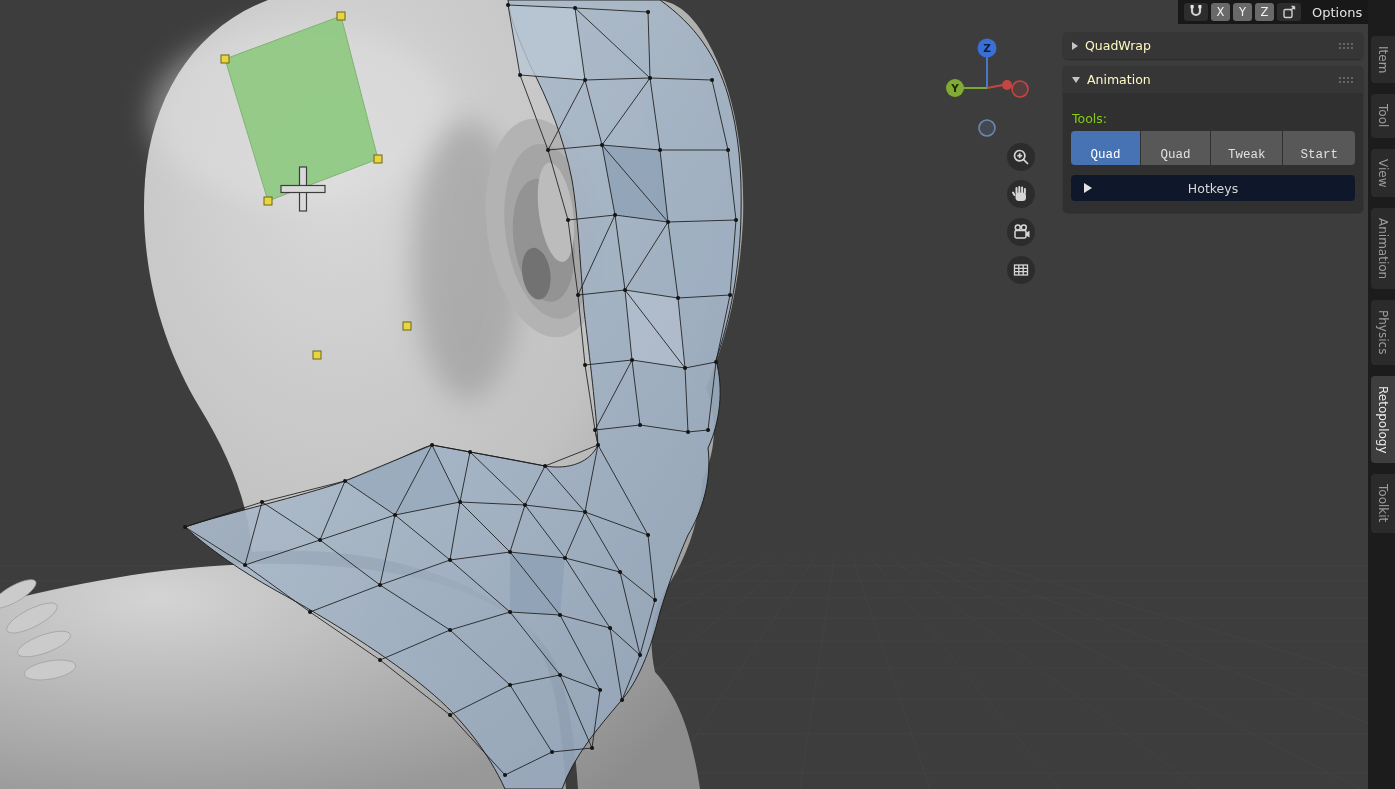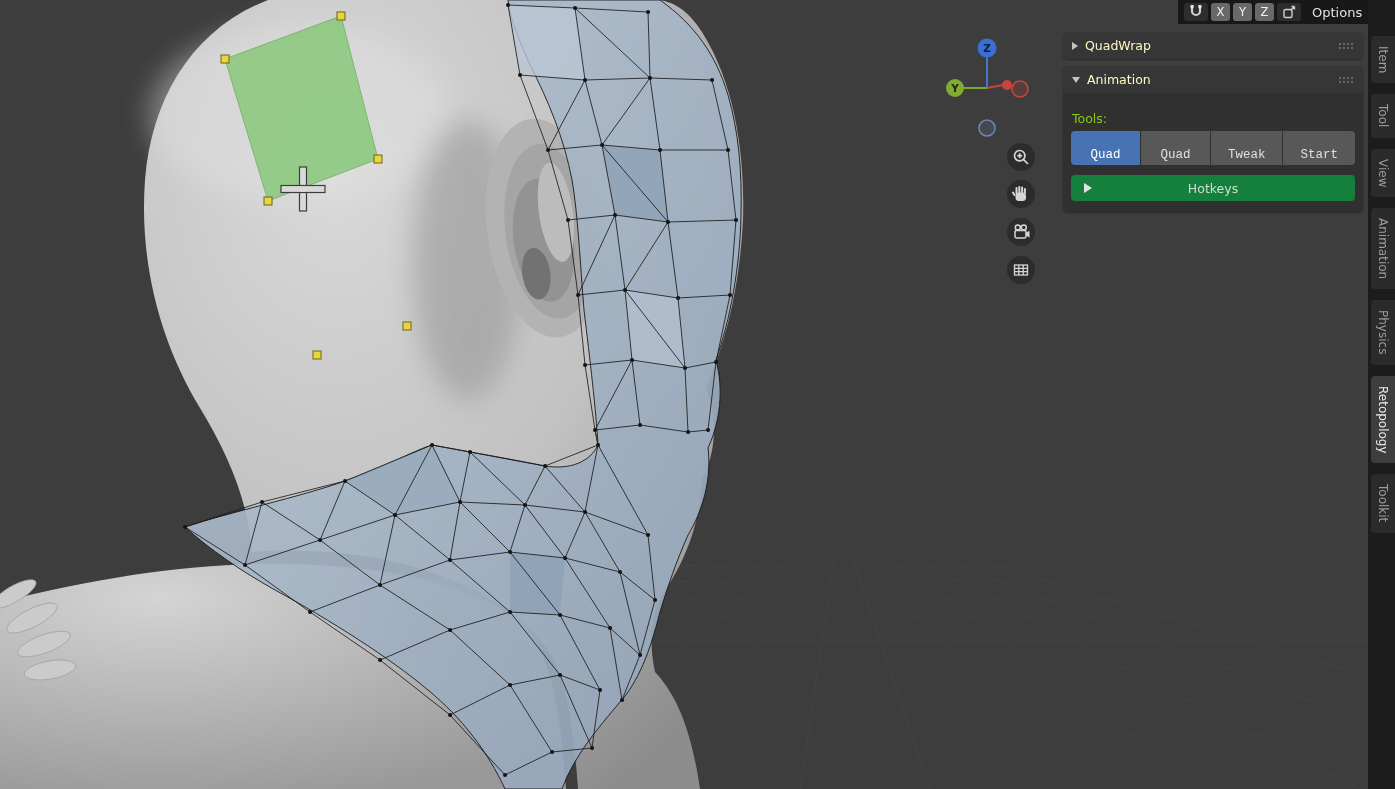--- a/index.html
+++ b/index.html
@@ -42,21 +42,21 @@
   .panel-body{padding:9px 8px 11px;}
   .btn-wide{display:block;width:100%;height:24px;background:#585858;border:1px solid #3f3f3f;
             border-radius:4px;color:#e8e8e8;font-size:12.5px;font-family:inherit;}
   .tools-label{margin:9px 1px 5px;color:#84cc16;}
   .seg-row{display:flex;gap:1px;}
   .seg{flex:1;height:22px;background:#585858;border:none;color:#e0e0e0;font-size:12.5px;
        font-family:Liberation Mono, monospace;padding:17px;}
   .seg:first-child{border-radius:4px 0 0 4px;}
   .seg:last-child{border-radius:0 4px 4px 0;}
   .seg.active{background:var(--accent_blue,#4772b3);color:#ffffff;}
-  .subpanel{margin-top:10px;height:26px;background:#15803d;border-radius:4px;position:relative;
+  .subpanel{margin-top:10px;height:26px;background:#0f172a;border-radius:4px;position:relative;
             display:flex;align-items:center;justify-content:center;color:#d8d8d8;}
   .tri{position:absolute;left:13px;width:0;height:0;border:5px solid transparent;
        border-left:8px solid #e3e3e3;border-right:none;}
 
   
   .tabstrip{position:absolute;right:0;top:0;width:27px;height:789px;background:#1c1c1c;
             display:flex;flex-direction:column;align-items:flex-end;padding-top:36px;
             box-sizing:border-box;gap:11px;}
   .tab{writing-mode:vertical-rl;font-size:12px;color:#9d9d9d;background:#2b2b2b;
        padding:10px 5px;border-radius:4px 0 0 4px;}

